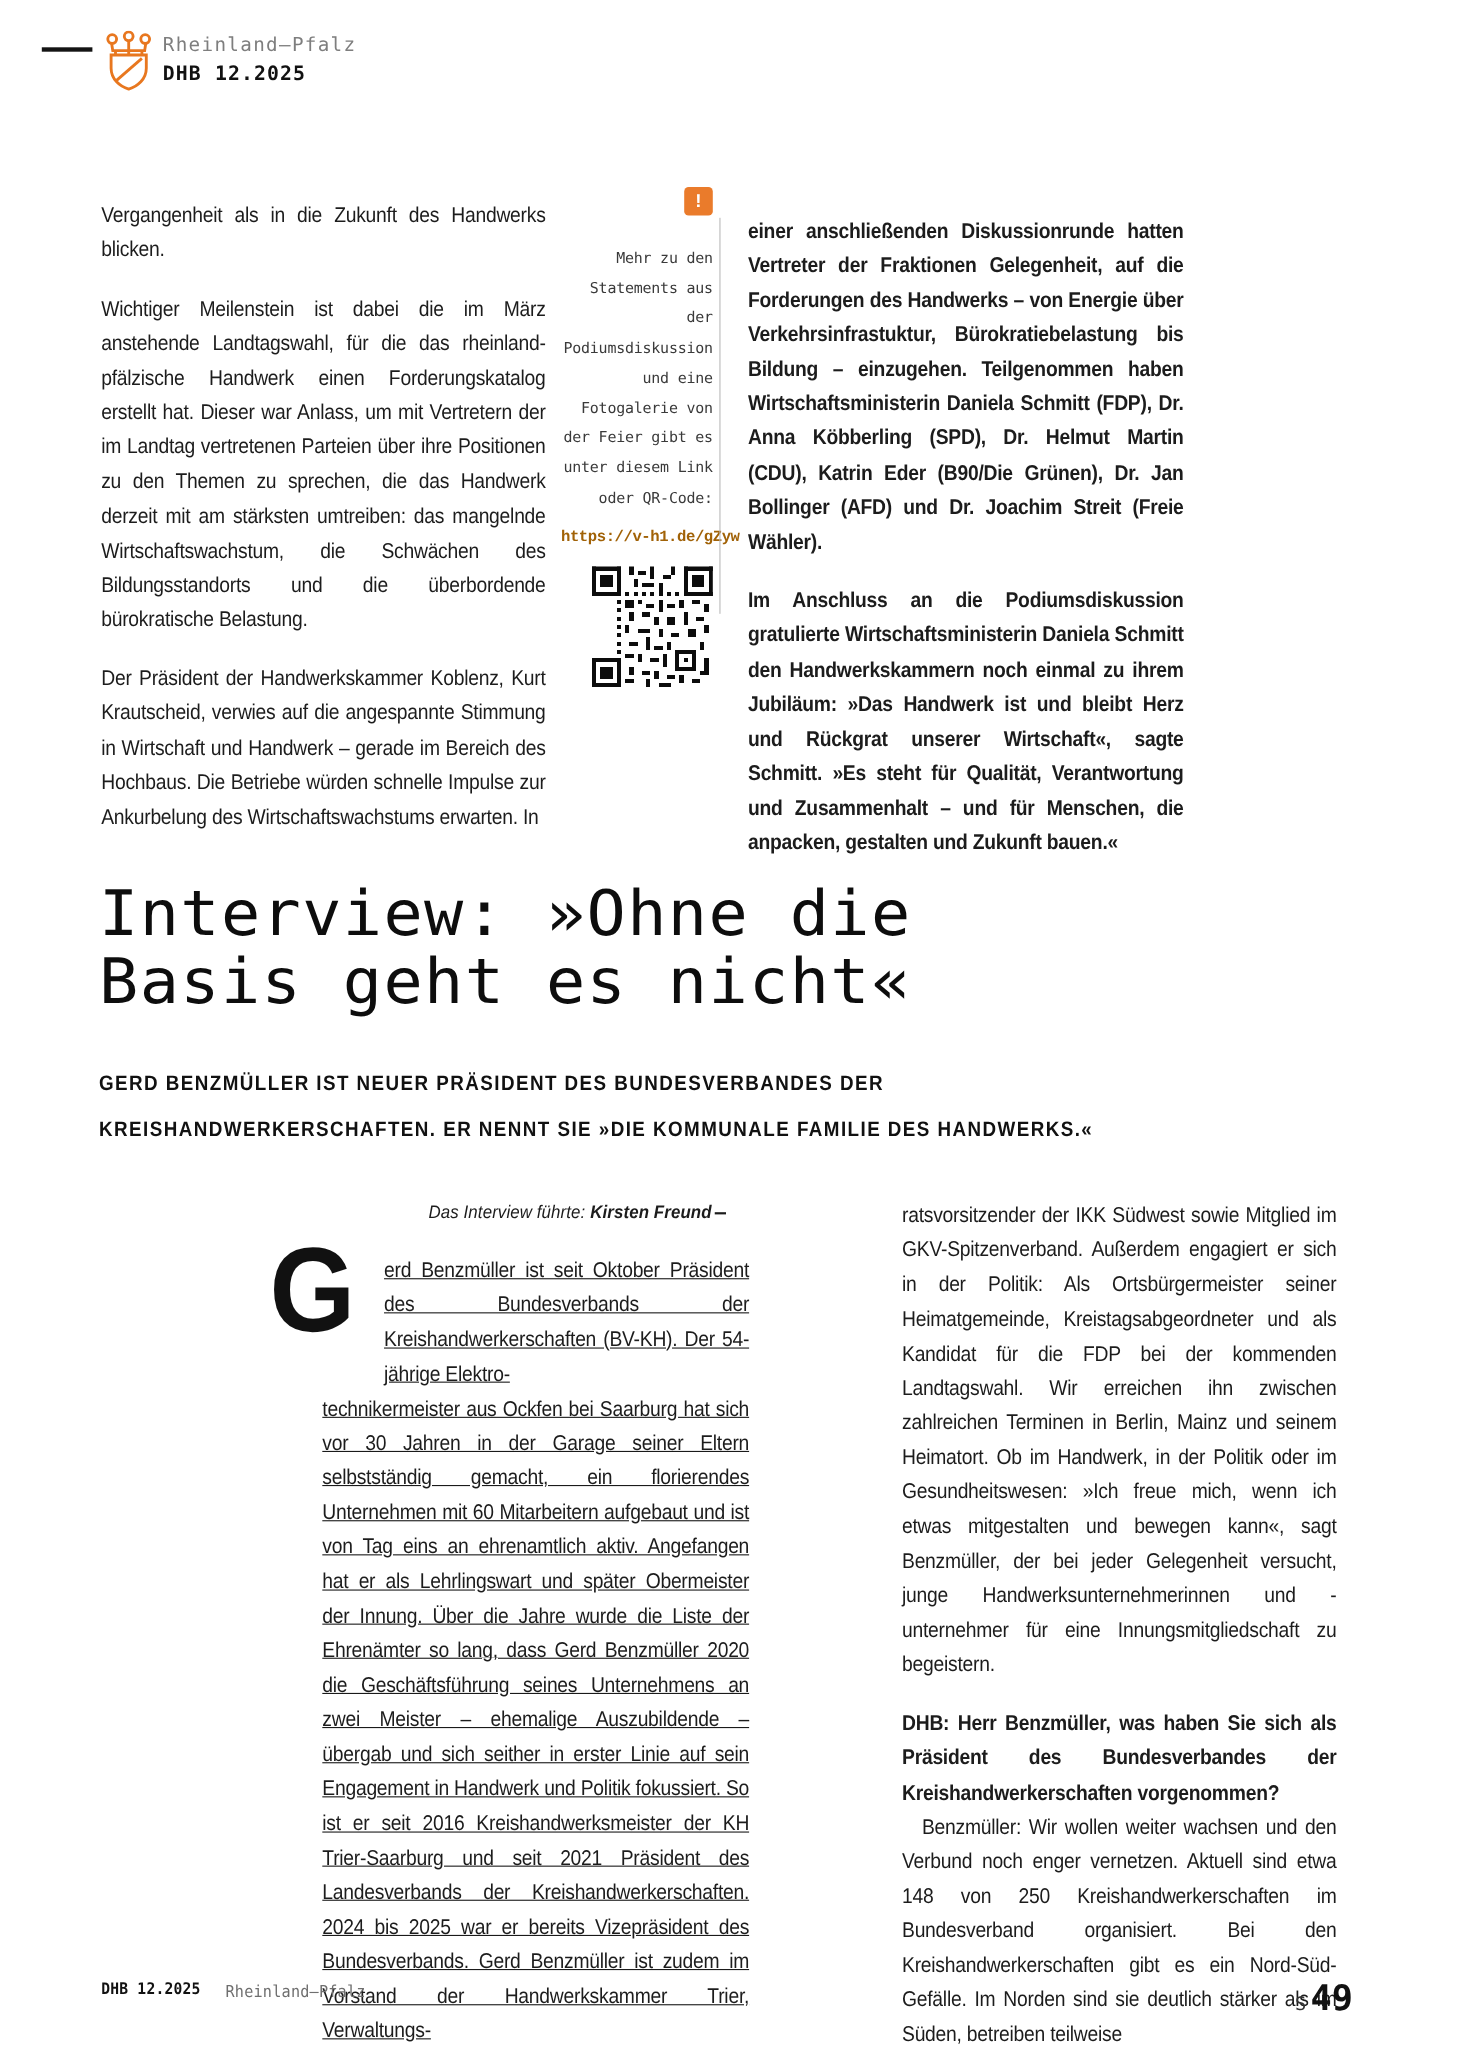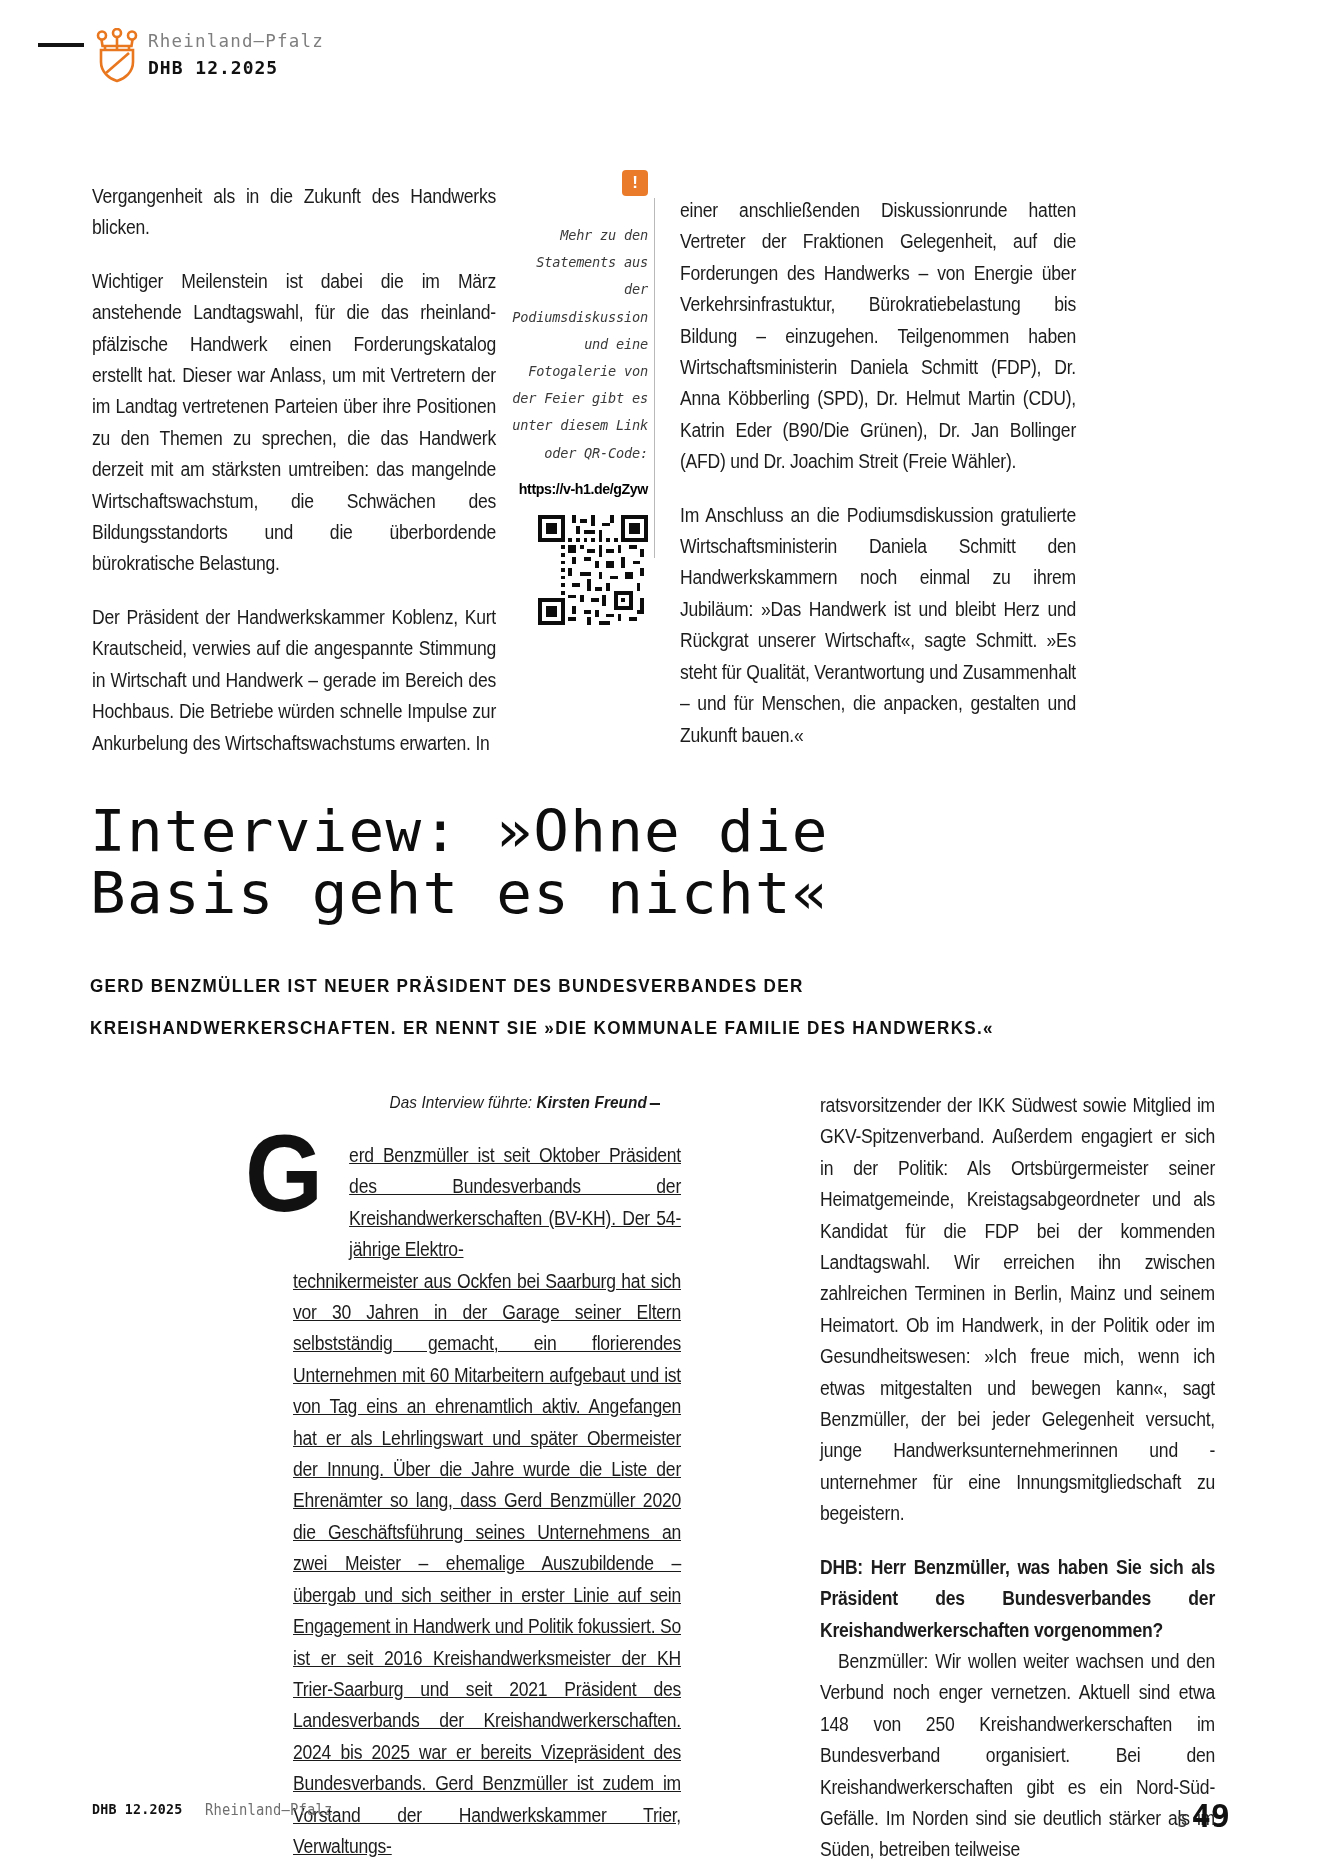--- a/index.html
+++ b/index.html
@@ -32,21 +32,21 @@
 
   
   .topblock{position:absolute;left:0;top:170px;width:1326px;}
   .col-left{
     position:absolute;left:92px;top:11px;width:404px;
   }
   .col-mid{
     position:absolute;left:510px;top:0;width:138px;
   }
   .col-right{
-    position:absolute;left:680px;top:25px;width:396px;
+    position:absolute;left:680px;top:25px;width:396px;font-weight:bold;
   }
   .col-divider{
     position:absolute;left:654px;top:28px;width:1px;height:360px;background:#b9b9b9;
   }
 
   .bodytext{
     font-family:"Liberation Sans", sans-serif;
     font-size:19.4px;
     line-height:31.4px;
     color:#1c1c1c;
@@ -69,26 +69,25 @@
     color:#fff;font-family:"Liberation Sans",sans-serif;
     font-size:17px;font-weight:bold;line-height:17px;
   }
   .callout-text{
     font-family:"DejaVu Sans Mono", monospace;
     font-size:13.6px;
     line-height:27.2px;
     color:#3a3a3a;
     text-align:right;
     letter-spacing:-0.2px;
-    font-style:italic;
   }
   .callout-url{
-    font-family:Liberation Sans, sans-serif;
+    font-family:Liberation Mono, monospace;
     font-size:14.2px;font-weight:bold;
-    color:#000000;
+    color:#a16207;
     text-align:right;
     letter-spacing:-0.4px;
     margin-top:14px;
     white-space:nowrap;
   }
   .qr-wrap{margin-top:18px;display:flex;justify-content:flex-end;}
   .qr{width:110px;height:110px;display:block;}
 
   
   .headline{

